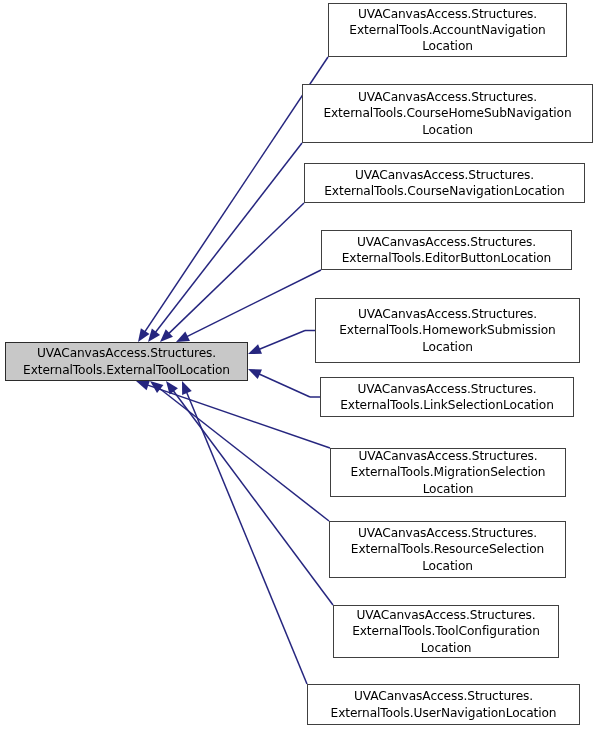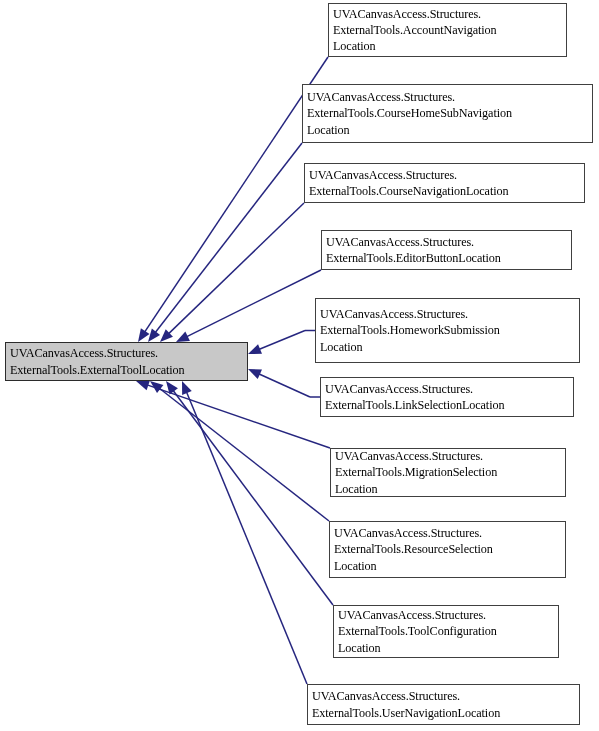--- a/index.html
+++ b/index.html
@@ -27,28 +27,27 @@
     pointer-events: none;
   }
   .node {
     position: absolute;
     box-sizing: border-box;
     border: 1px solid #404040;
     background: #ffffff;
     display: flex;
     align-items: center;
     justify-content: center;
-    text-align: left;
+    text-align: center;
     font-size: 12.2px;
     line-height: 1.32;
     color: #000000;
     letter-spacing: -0.1px;
     padding: 1px 4px;
     z-index: 2;
-    font-family: Liberation Serif, serif;
   }
   .node.base {
     background: #c8c8c8;
     border: 1px solid #2b2b2b;
   }
   .node-label {
     display: block;
     width: 100%;
     white-space: pre-line;
   }

